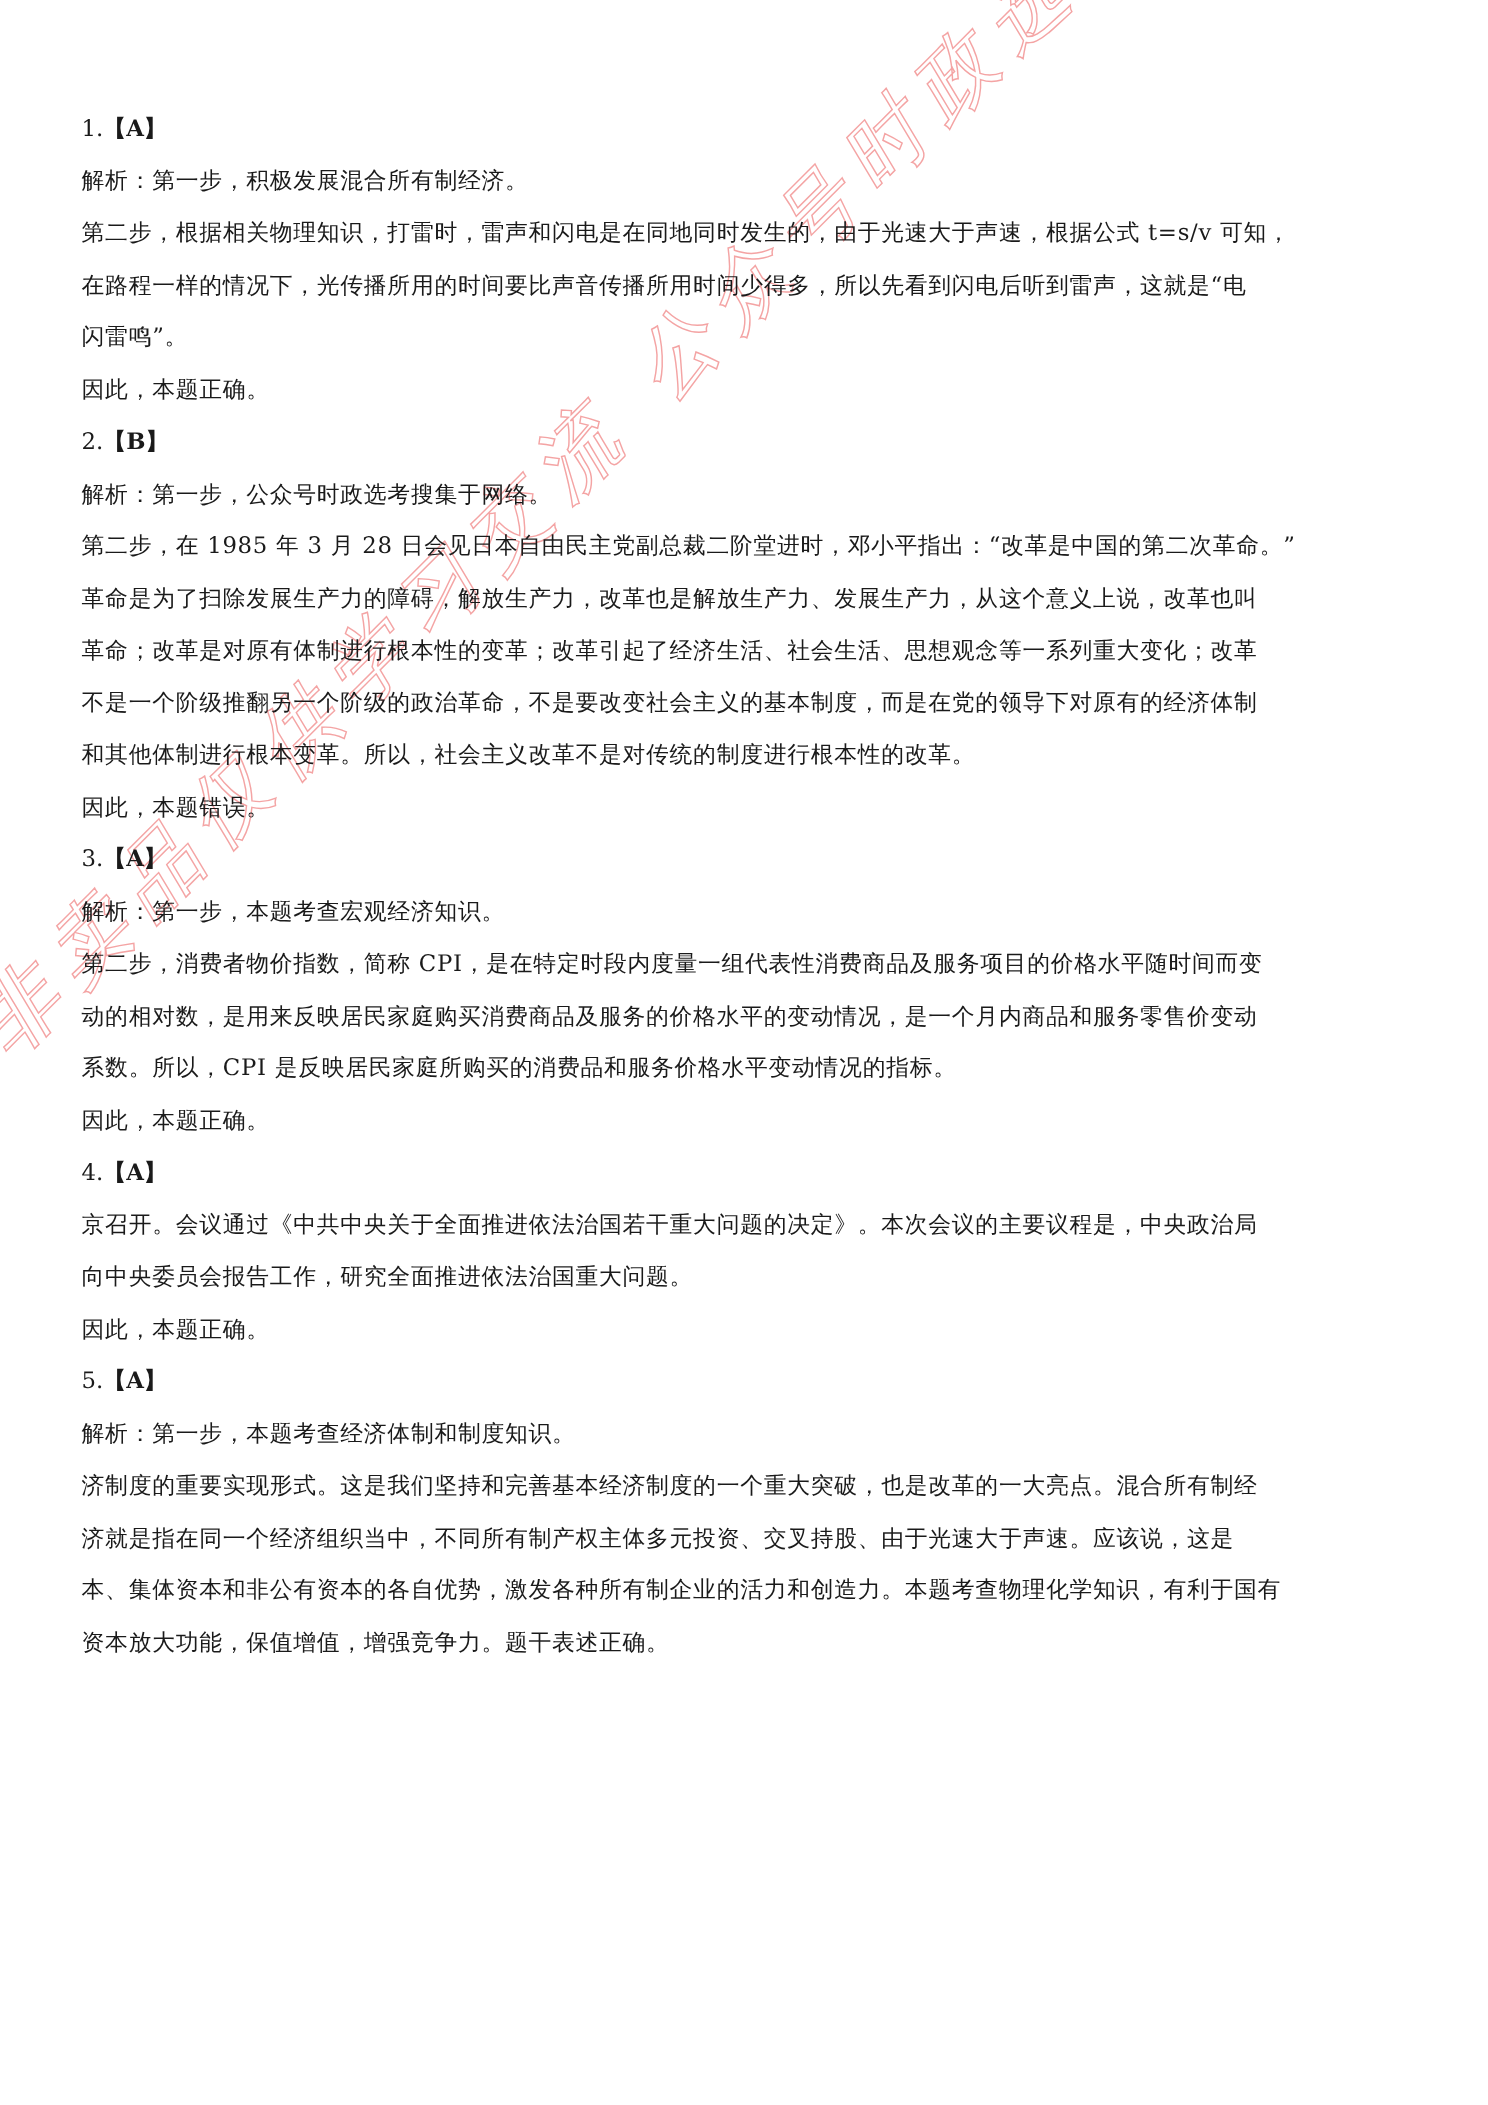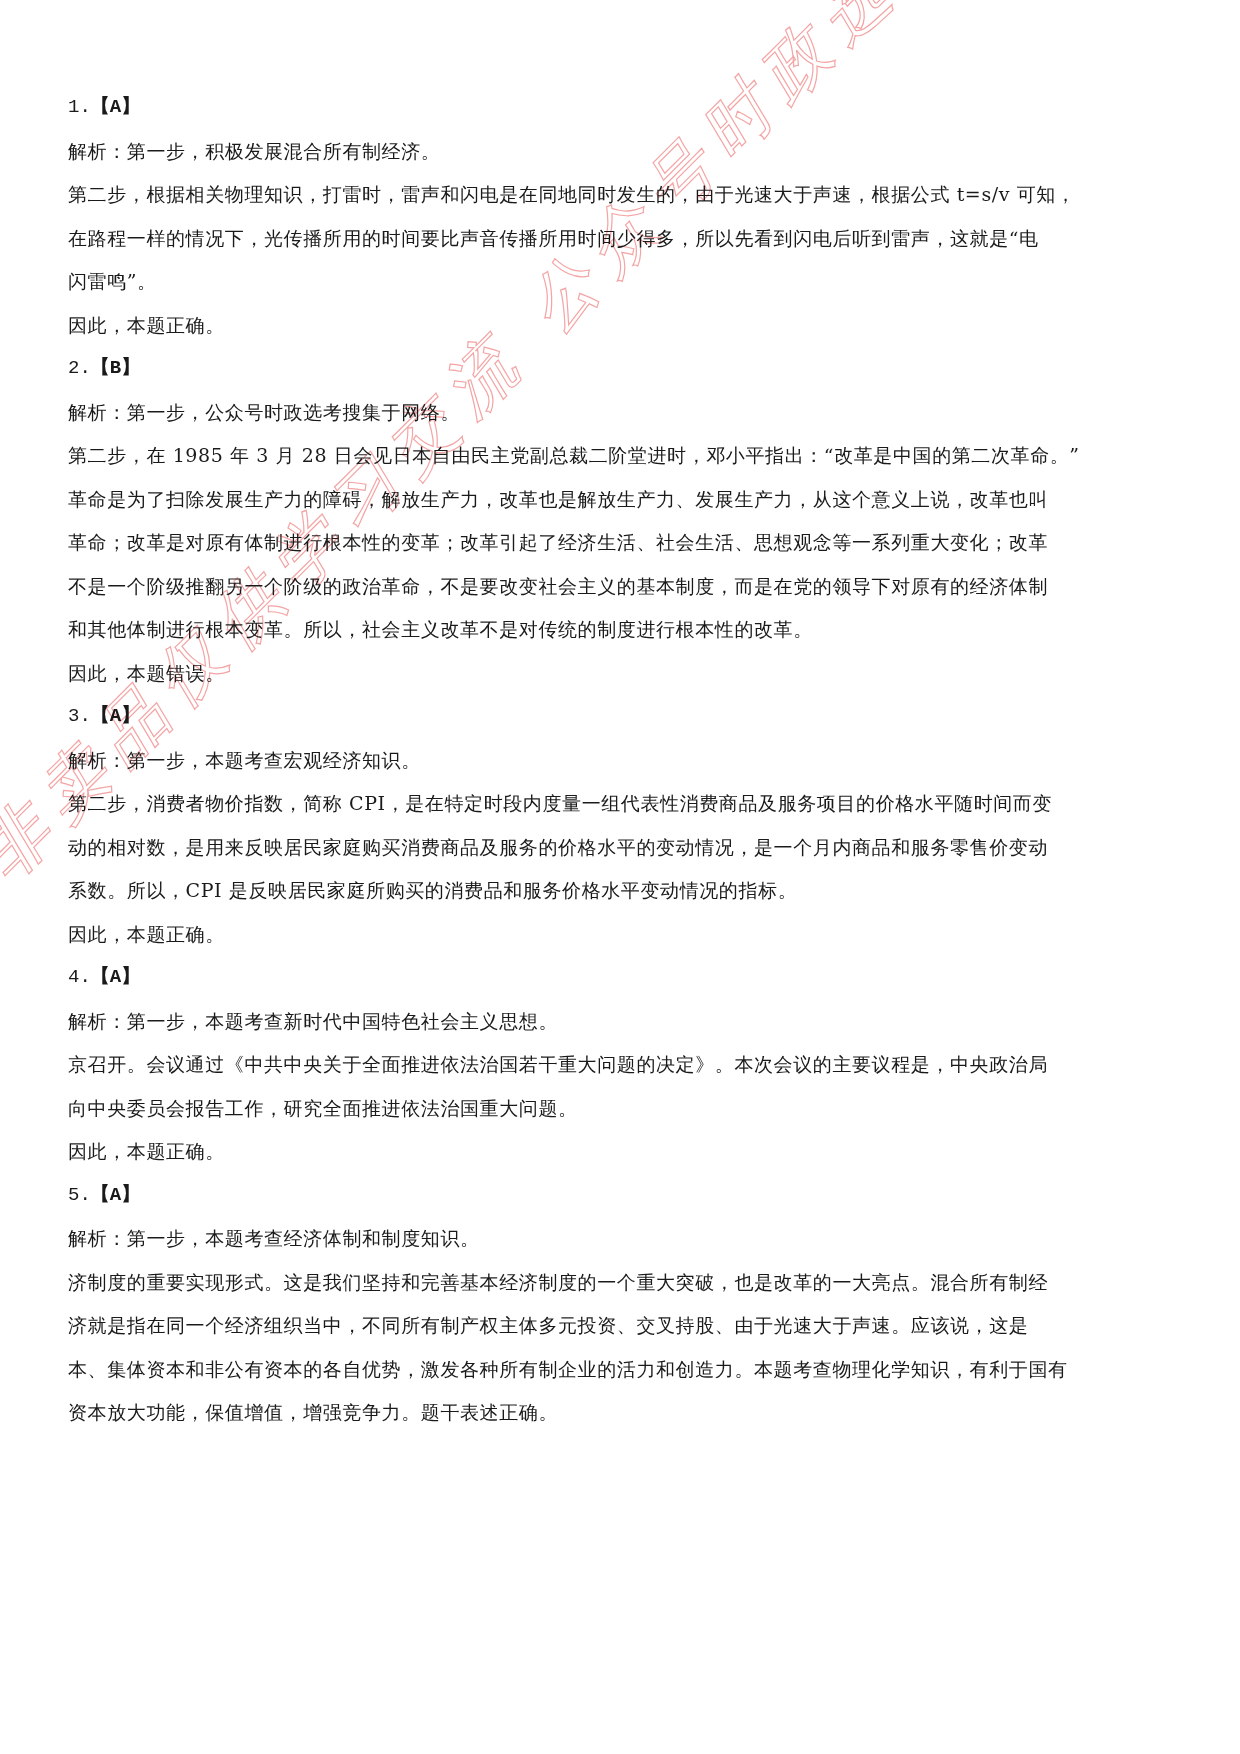--- a/index.html
+++ b/index.html
@@ -25,21 +25,20 @@
       font-size: 19px;
       line-height: 43.5px;
       letter-spacing: 0.6px;
       white-space: nowrap;
       margin: 0;
     }
     .qhead {
       font-size: 19px;
       line-height: 43.5px;
       margin: 0;
-      font-family: Liberation Mono, monospace;
     }
     .qhead .bracket {
       font-weight: bold;
     }
     .watermark {
       position: absolute;
       left: 0;
       top: 0;
       width: 1240px;
       height: 1754px;
@@ -94,21 +93,20 @@
     <p class="qhead"><span>3.</span><span class="bracket">【A】</span></p>
     <p class="line">解析：第一步，本题考查宏观经济知识。</p>
     <p class="line">第二步，消费者物价指数，简称 CPI，是在特定时段内度量一组代表性消费商品及服务项目的价格水平随时间而变</p>
     <p class="line">动的相对数，是用来反映居民家庭购买消费商品及服务的价格水平的变动情况，是一个月内商品和服务零售价变动</p>
     <p class="line">系数。所以，CPI 是反映居民家庭所购买的消费品和服务价格水平变动情况的指标。</p>
     <p class="line">因此，本题正确。</p>
   </section>
 
   <section>
     <p class="qhead"><span>4.</span><span class="bracket">【A】</span></p>
-    <p class="line">解析：第一步，本题考查新时代中国特色社会主义思想。</p>
     <p class="line">京召开。会议通过《中共中央关于全面推进依法治国若干重大问题的决定》。本次会议的主要议程是，中央政治局</p>
     <p class="line">向中央委员会报告工作，研究全面推进依法治国重大问题。</p>
     <p class="line">因此，本题正确。</p>
   </section>
 
   <section>
     <p class="qhead"><span>5.</span><span class="bracket">【A】</span></p>
     <p class="line">解析：第一步，本题考查经济体制和制度知识。</p>
     <p class="line">济制度的重要实现形式。这是我们坚持和完善基本经济制度的一个重大突破，也是改革的一大亮点。混合所有制经</p>
     <p class="line">济就是指在同一个经济组织当中，不同所有制产权主体多元投资、交叉持股、由于光速大于声速。应该说，这是</p>

